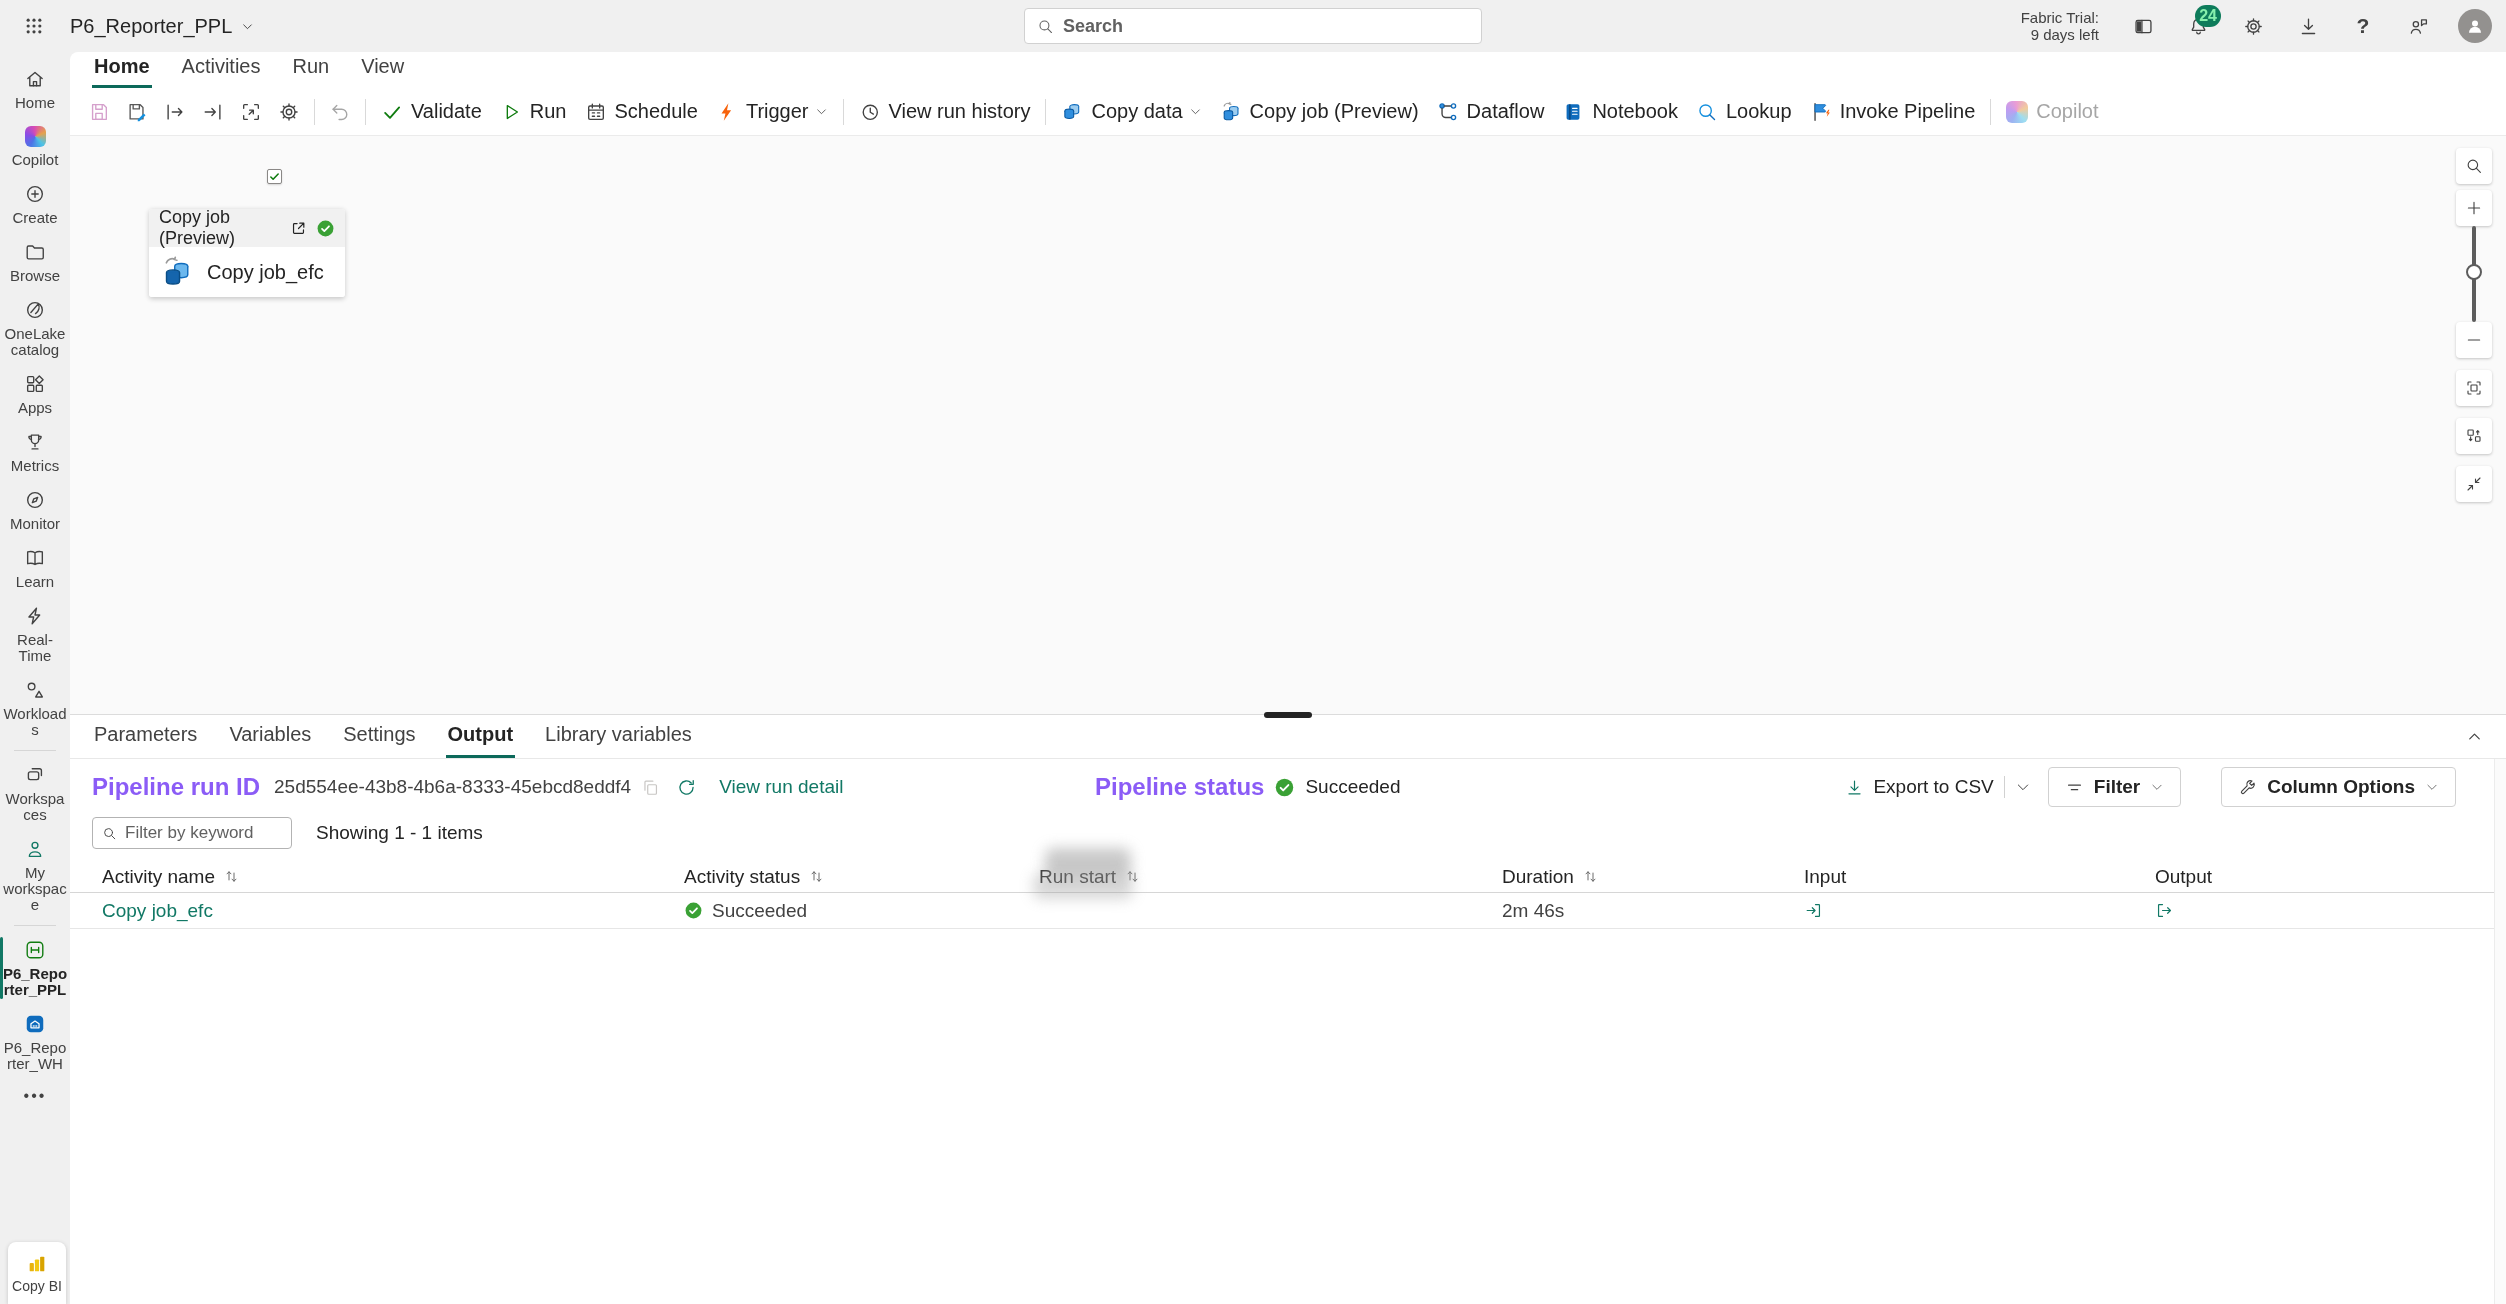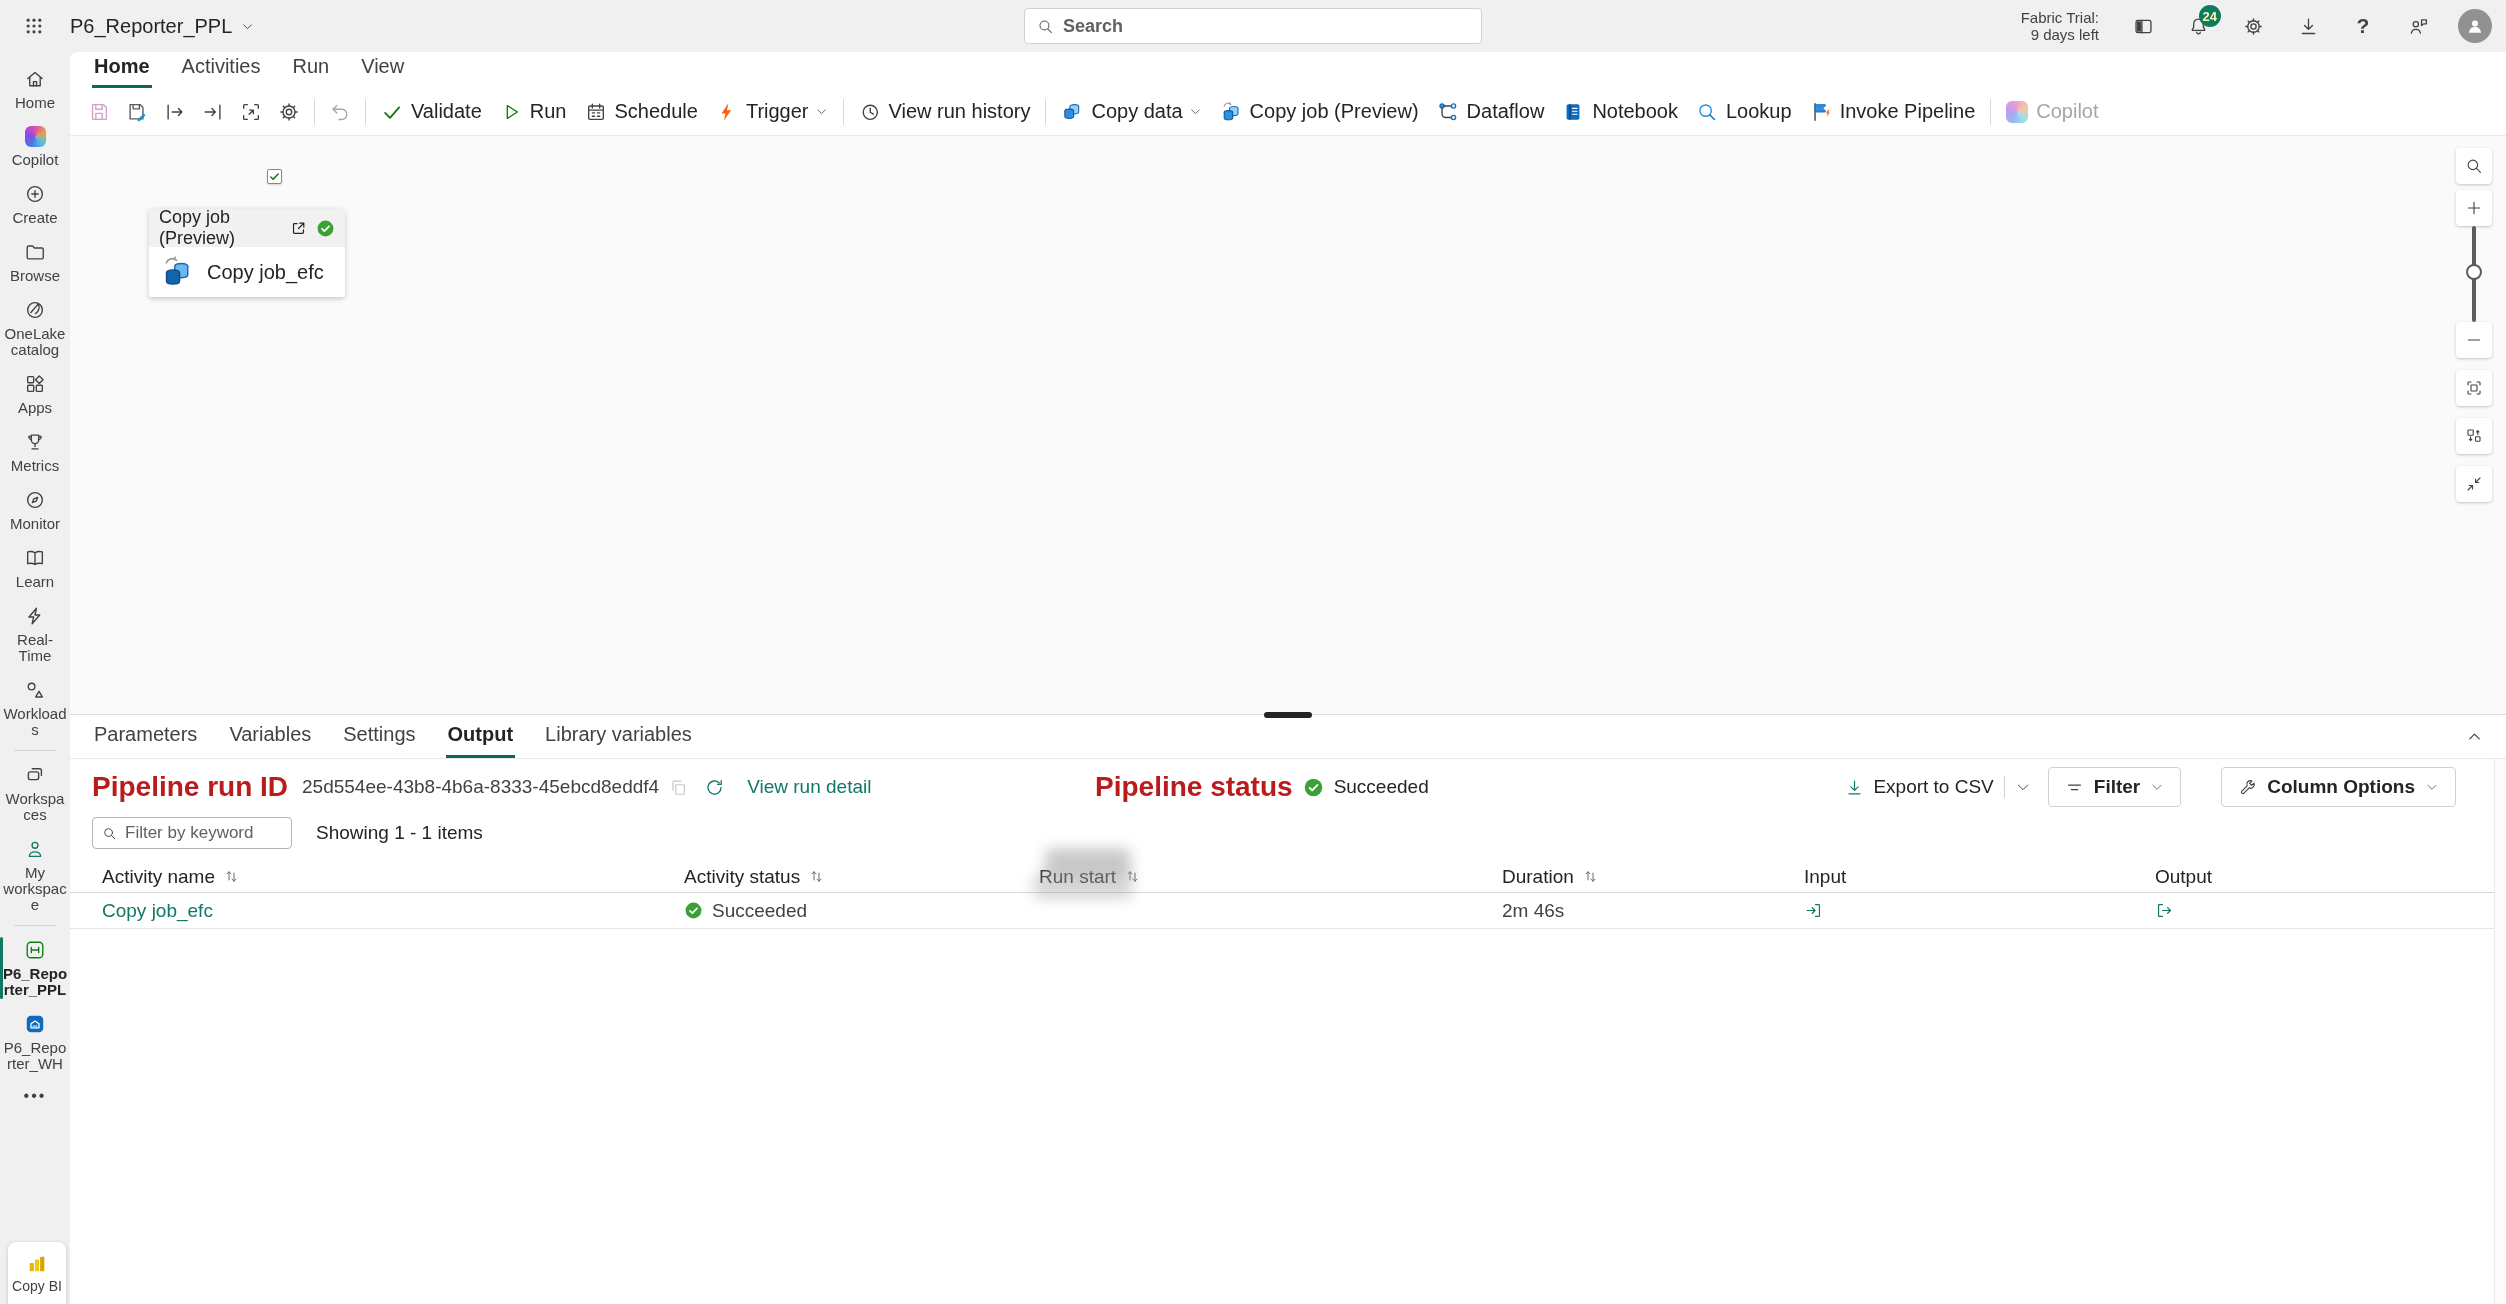--- a/index.html
+++ b/index.html
@@ -13,21 +13,21 @@
   .waffle-btn { width:44px; height:44px; display:flex; align-items:center; justify-content:center; color:#424242; }
   .app-title { display:flex; align-items:center; gap:9px; margin-left:14px; font-size:20px; color:#242424; }
   .searchbox { position:absolute; left:50%; transform:translateX(-50%); top:8px; width:458px; height:36px;
     background:#fff; border:1px solid #d1d1d1; border-radius:4px; display:flex; align-items:center; padding:0 12px; gap:9px; }
   .searchbox input { border:none; outline:none; flex:1; font-size:18px; color:#242424; background:transparent; font-family:inherit;font-weight:bold; }
   .searchbox input::placeholder { color:#616161; }
   .top-right { margin-left:auto; display:flex; align-items:center; gap:25px; color:#424242; }
   .trial { font-size:15px; line-height:17px; text-align:right; color:#424242; margin-right:4px; }
   .top-ic { position:relative; width:30px; height:30px; display:flex; align-items:center; justify-content:center; }
   .badge { position:absolute; top:-6px; right:-8px; min-width:22px; height:22px; border-radius:11px; background:#0e7c5b;
-    color:#fef9c3; font-size:13px; font-weight:bold; display:flex; align-items:center; justify-content:center; padding:0 4px; }
+    color:#86efac; font-size:16px; font-weight:bold; display:flex; align-items:center; justify-content:center; padding:0 4px; }
   .qmark { font-size:21px; font-weight:600; color:#424242; }
   .avatar { width:34px; height:34px; border-radius:50%; background:#93918f; display:flex; align-items:center; justify-content:center; margin-right:2px; }
 
   
   .sidebar { position:absolute; left:0; top:52px; width:70px; bottom:0; display:flex; flex-direction:column; align-items:center; padding-top:8px; }
   .sb-item { position:relative; width:70px; display:flex; flex-direction:column; align-items:center; padding:8px 2px 7px; color:#424242; }
   .sb-item .lbl { font-size:15px; line-height:16px; margin-top:5px; text-align:center; color:#424242; overflow-wrap:anywhere; }
   .sb-item.active .lbl { font-weight:bold; color:#242424; }
   .sb-item.active::before { content:''; position:absolute; left:0; top:6px; bottom:6px; width:3px; background:#117865; border-radius:2px; }
   .sb-div { width:42px; height:1px; background:#d6d6d6; margin:5px auto; }
@@ -75,21 +75,21 @@
     background:#242424; border-radius:3px; z-index:3; }
 
   
   .panel { height:589px; background:#fff; position:relative; flex-shrink:0; }
   .ptabs { height:44px; display:flex; align-items:flex-end; padding-left:8px; border-bottom:1px solid #e8e8e8; position:relative; }
   .ptab { margin:0 14px; padding:8px 2px 9px; font-size:20px; color:#424242; border-bottom:3px solid transparent; }
   .ptab.active { color:#242424; font-weight:bold; border-bottom-color:#0c695a; }
   .panel-collapse { position:absolute; right:22px; top:12px; color:#424242; }
 
   .inforow { position:relative; height:44px; margin-top:6px; padding:0 22px; display:flex; align-items:center; }
-  .b20 { font-size:28px; font-weight:bold; color:#b91c1c; }
+  .b20 { font-size:24px; font-weight:bold; color:#8b5cf6; }
   .runid { font-size:19px; color:#424242; margin-left:14px; }
   .ml10 { margin-left:10px; } .ml16 { margin-left:16px; } .ml22 { margin-left:22px; }
   .link { color:#117865; font-size:19px; text-decoration:none; }
   .statusgrp { position:absolute; left:1025px; display:flex; align-items:center; gap:10px; }
   .statusgrp .val { font-size:19px; color:#242424; }
   .panel-actions { margin-left:auto; display:flex; align-items:center; margin-right:28px; }
   .exportbtn { display:flex; align-items:center; gap:9px; font-size:19px; color:#242424; }
   .vline { width:1px; height:22px; background:#d1d1d1; margin:0 10px; }
   .obtn { display:flex; align-items:center; gap:10px; height:40px; padding:0 16px; border:1px solid #d1d1d1; border-radius:4px;
     font-size:19px; font-weight:600; color:#242424; background:#fff; }

